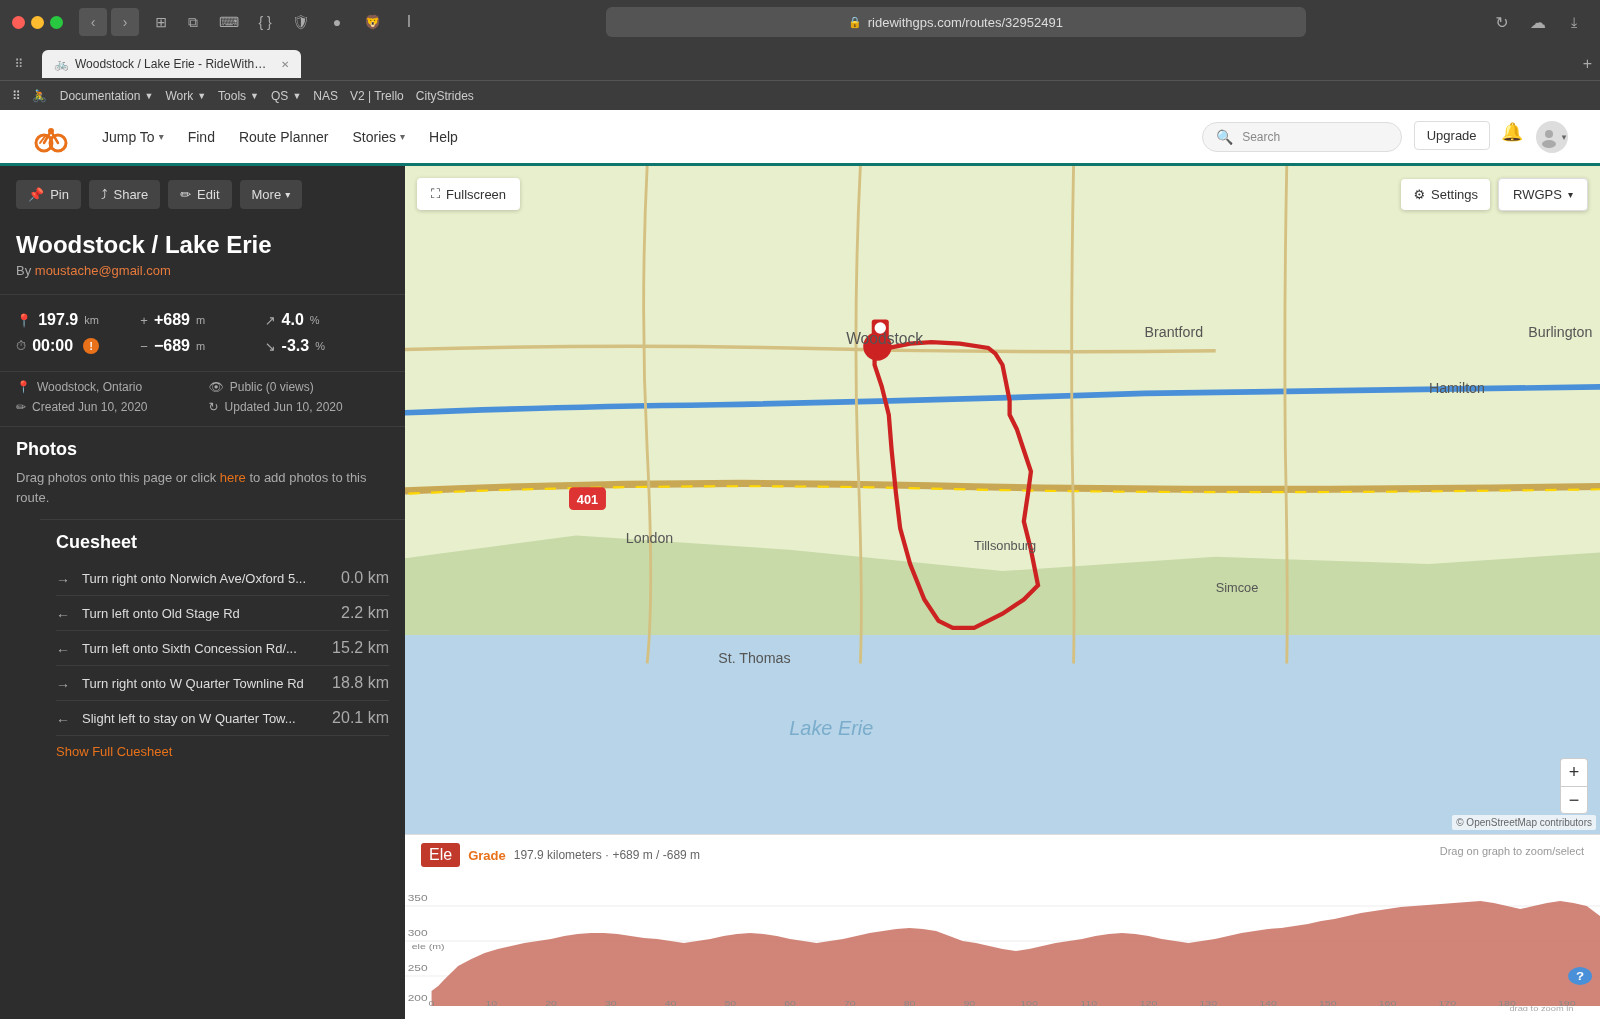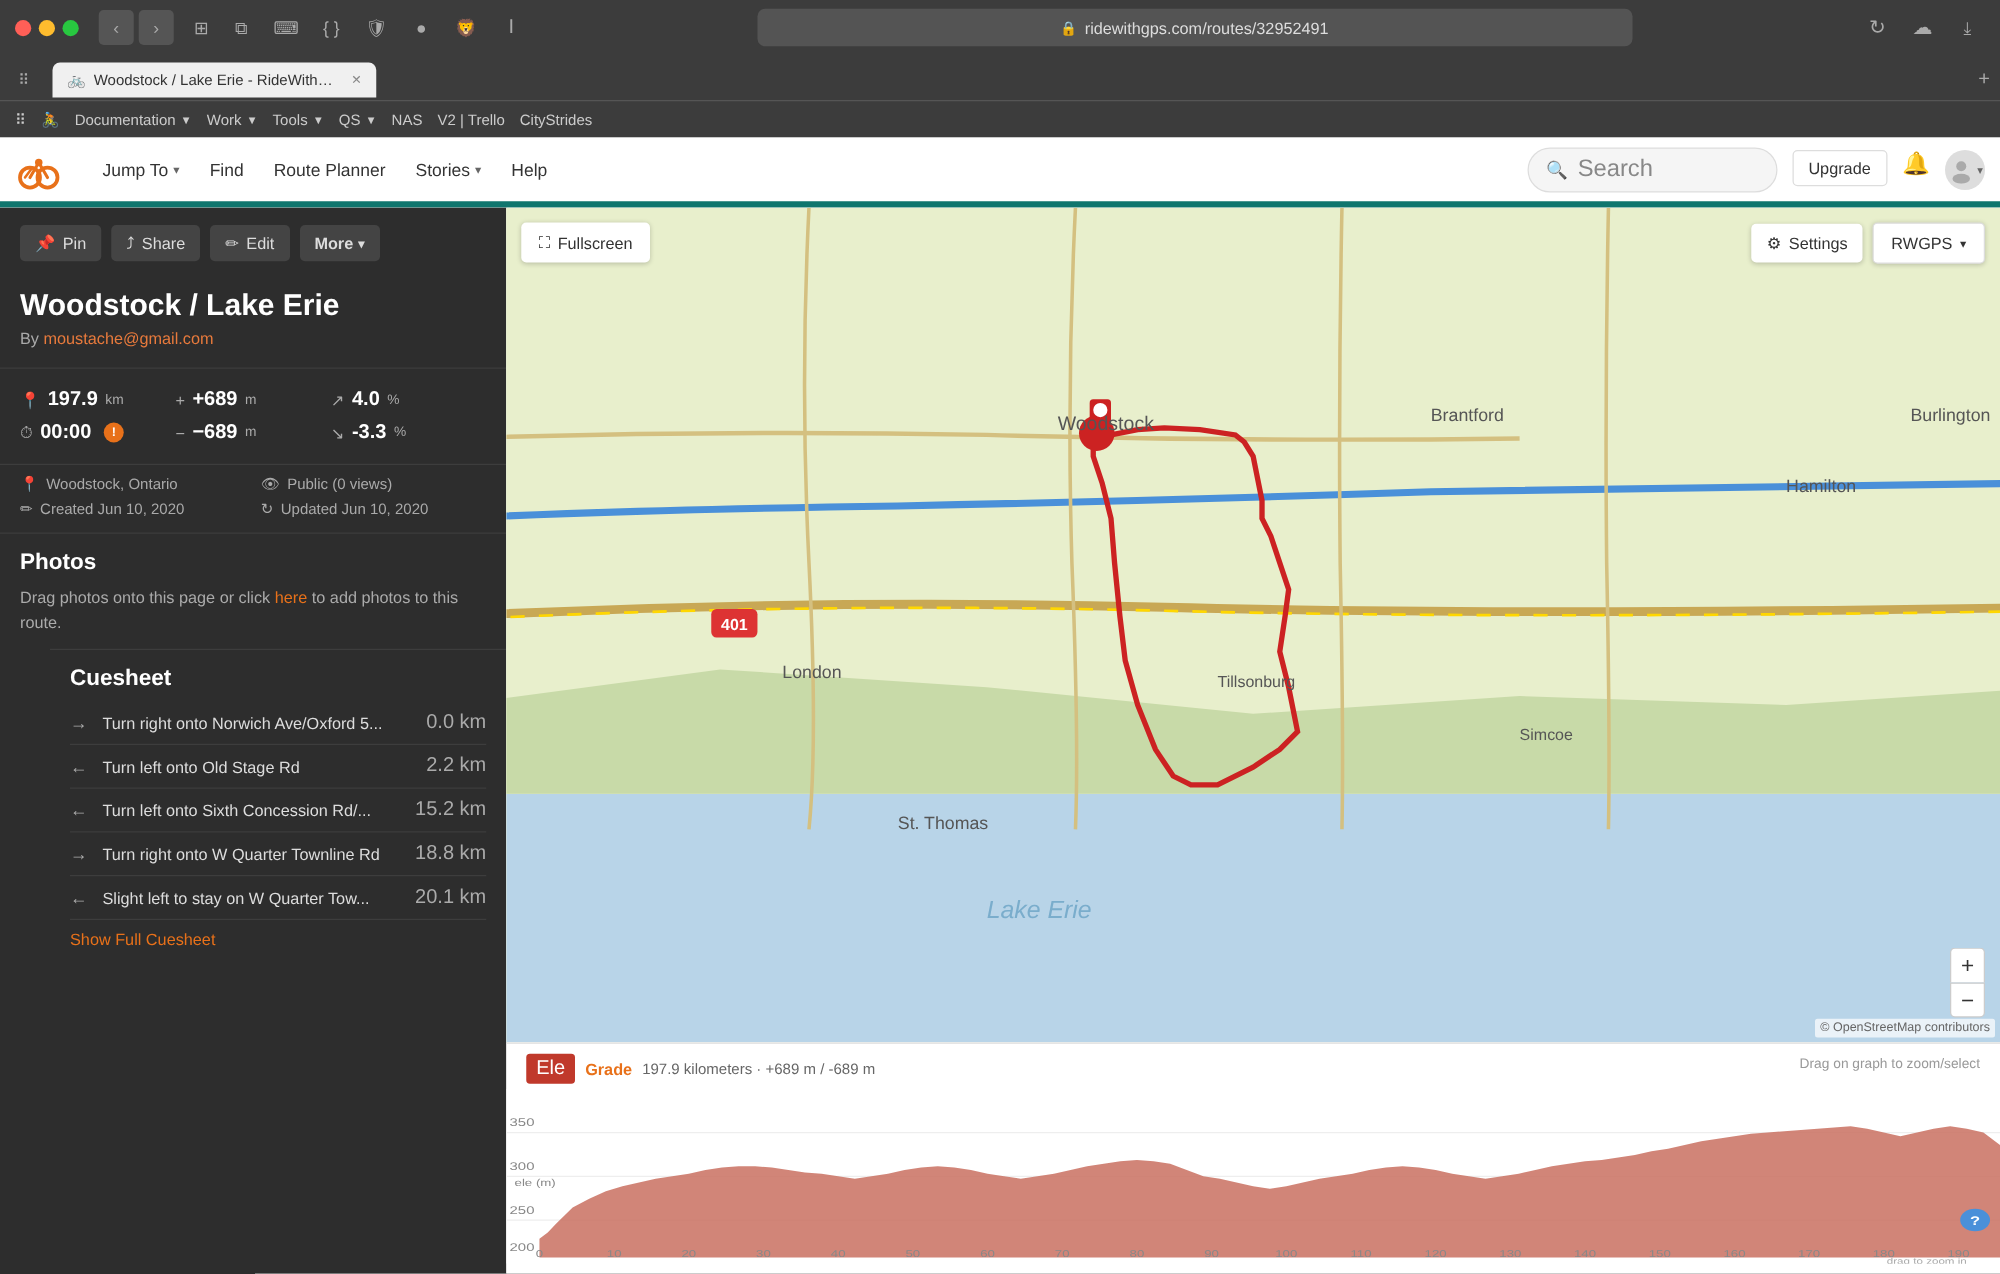--- a/index.html
+++ b/index.html
@@ -31,45 +31,45 @@
     .tab-plus { color: #aaa; font-size: 16px; cursor: pointer; margin-left: 4px; background: transparent; border: none; }
 
     
     .bookmark-bar { background: #3c3c3c; padding: 4px 12px; height: 30px; display: flex; align-items: center; gap: 12px; border-top: 1px solid #555; }
     .bookmark-item { color: #ccc; font-size: 12px; cursor: pointer; display: flex; align-items: center; gap: 4px; white-space: nowrap; }
 
     
     .app-container { display: flex; flex-direction: column; height: calc(1019px - 44px - 36px - 30px); background: #f0f0f0; }
 
     
-    .app-nav { background: #fff; border-bottom: 5px solid #0f766e; display: flex; align-items: center; padding: 0 12px; height: 56px; }
+    .app-nav { background: #fff; border-bottom: 3px solid #0f766e; display: flex; align-items: center; padding: 0 32px; height: 56px; }
     .app-logo { display: flex; align-items: center; margin-right: 24px; }
     .logo-icon { width: 36px; height: 36px; }
     .nav-links { display: flex; align-items: center; gap: 4px; flex: 1; }
     .nav-link { color: #333; font-size: 14px; font-weight: 500; padding: 6px 10px; border-radius: 4px; cursor: pointer; display: flex; align-items: center; gap: 4px; text-decoration: none; }
     .nav-chevron { font-size: 10px; color: #666; }
     .nav-search { display: flex; align-items: center; background: #f5f5f5; border: 1px solid #ddd; border-radius: 20px; padding: 6px 14px; gap: 8px; width: 200px; cursor: text; }
     .nav-search-icon { color: #888; font-size: 14px; }
-    .nav-search-text { color: #888; font-size: 19px; }
+    .nav-search-text { color: #888; font-size: 12px; }
     .nav-right { display: flex; align-items: flex-start; gap: 12px; margin-left: 12px; }
     .upgrade-btn { background: transparent; border: 1px solid #ddd; border-radius: 4px; padding: 6px 12px; font-size: 13px; cursor: pointer; color: #333; }
     .nav-bell { color: #555; font-size: 18px; cursor: pointer; }
     .nav-avatar { width: 32px; height: 32px; border-radius: 50%; background: #ddd; display: flex; align-items: center; justify-content: center; cursor: pointer; }
 
     
     .main-content { display: flex; flex: 1; overflow: hidden; }
 
     
     .left-panel { width: 405px; min-width: 405px; background: #2d2d2d; color: #fff; display: flex; flex-direction: column; overflow-y: auto; }
     .left-panel::-webkit-scrollbar { width: 6px; }
     .left-panel::-webkit-scrollbar-thumb { background: #555; border-radius: 3px; }
 
     .panel-actions { display: flex; align-items: center; gap: 8px; padding: 14px 16px; }
     .action-btn { background: #444; border: none; border-radius: 4px; color: #ddd; padding: 7px 12px; font-size: 13px; cursor: pointer; display: flex; align-items: center; gap: 6px; }
-    .more-btn { background: #444; border: none; border-radius: 4px; color: #ddd; padding: 7px 12px; font-size: 13px; cursor: pointer; display: flex; align-items: center; gap: 4px; font-weight: bold; }
+    .more-btn { background: #444; border: none; border-radius: 4px; color: #ddd; padding: 7px 12px; font-size: 13px; cursor: pointer; display: flex; align-items: center; gap: 4px; }
 
     .route-title { padding: 8px 16px 4px; font-size: 24px; font-weight: 700; color: #fff; }
     .route-author { padding: 0 16px 16px; font-size: 13px; color: #aaa; }
     .route-author a { color: #e87a3c; text-decoration: none; }
 
     .route-stats { display: grid; grid-template-columns: 1fr 1fr 1fr; gap: 0; padding: 12px 16px; border-top: 1px solid #3d3d3d; border-bottom: 1px solid #3d3d3d; }
     .stat-item { display: flex; align-items: center; gap: 6px; padding: 4px 0; }
     .stat-icon { color: #aaa; font-size: 13px; }
     .stat-value { font-size: 16px; font-weight: 600; color: #fff; }
     .stat-label { font-size: 11px; color: #aaa; }

